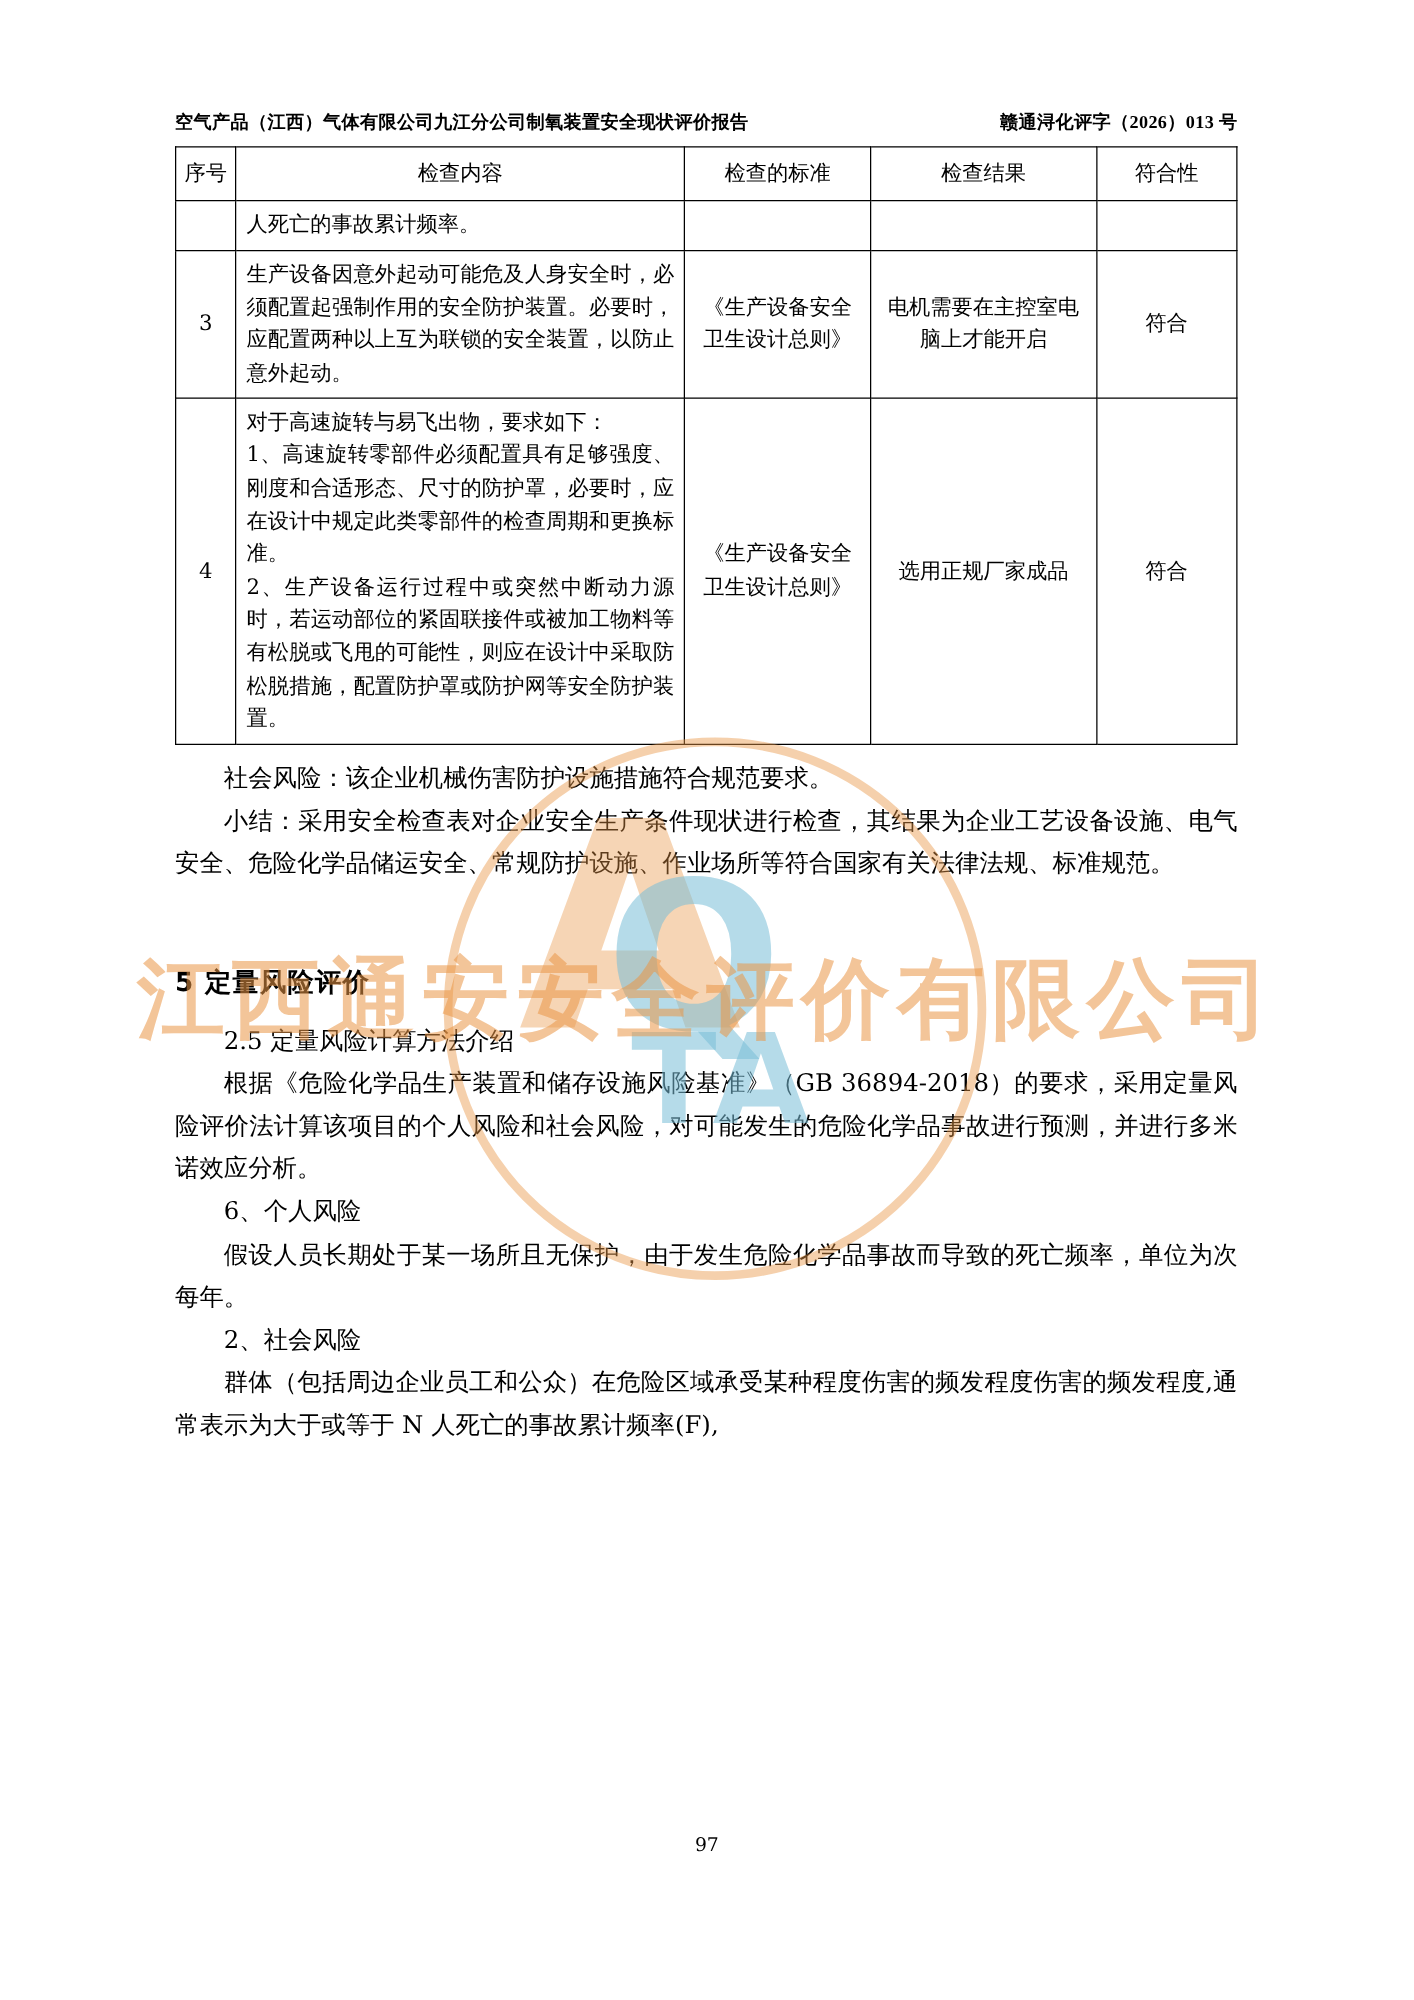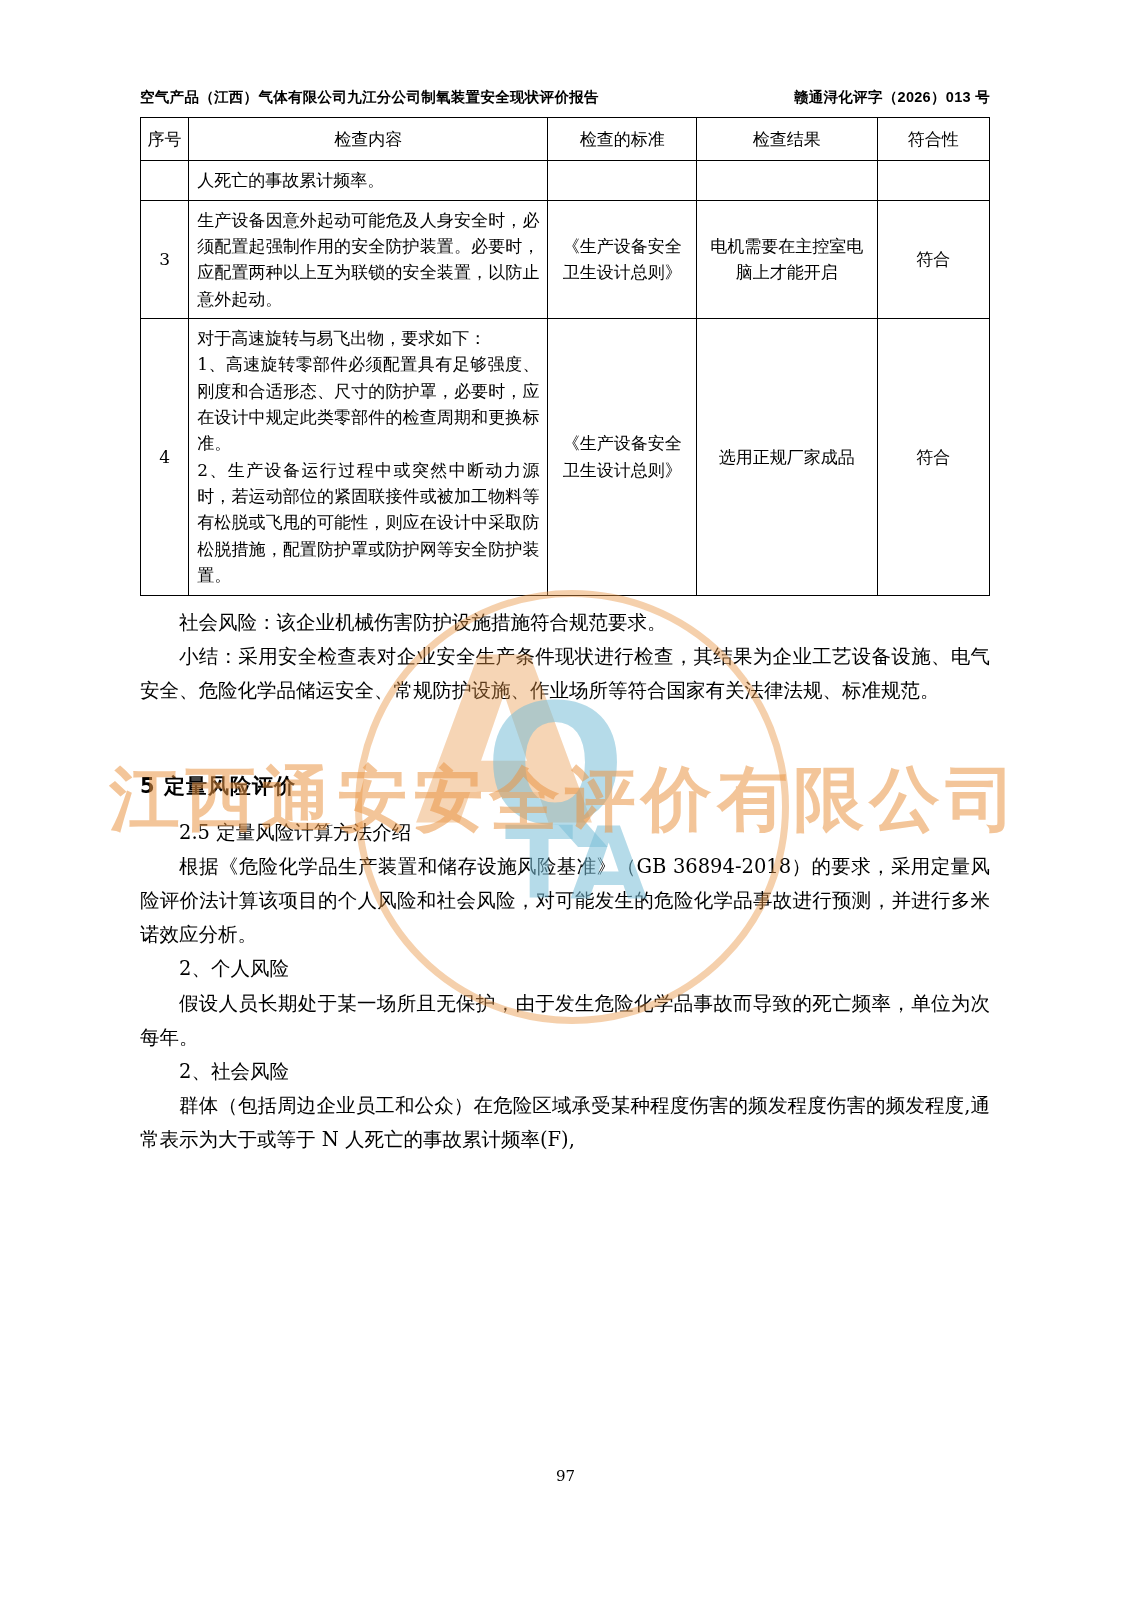--- a/index.html
+++ b/index.html
@@ -29,21 +29,21 @@
 
   
   .doc-header {
     display: flex;
     justify-content: space-between;
     align-items: flex-start;
     font-size: 14.5px;
     font-weight: bold;
     letter-spacing: 0.3px;
     padding-bottom: 6px;
-    font-family: Liberation Sans, sans-serif;
+    font-family: Liberation Serif, serif;
   }
   .doc-header .left { white-space: nowrap; }
   .doc-header .right { white-space: nowrap; }
 
   
   table.check-table {
     border-collapse: collapse;
     width: 850px;
     table-layout: fixed;
     margin-top: 4px;
@@ -220,21 +220,21 @@
 
     <p class="body tight">社会风险：该企业机械伤害防护设施措施符合规范要求。</p>
     <p class="body">小结：采用安全检查表对企业安全生产条件现状进行检查，其结果为企业工艺设备设施、电气安全、危险化学品储运安全、常规防护设施、作业场所等符合国家有关法律法规、标准规范。</p>
 
     <div class="gap-lg"></div>
 
     <div class="sec-heading">5 定量风险评价</div>
 
     <p class="body">2.5 定量风险计算方法介绍</p>
     <p class="body">根据《危险化学品生产装置和储存设施风险基准》（GB 36894-2018）的要求，采用定量风险评价法计算该项目的个人风险和社会风险，对可能发生的危险化学品事故进行预测，并进行多米诺效应分析。</p>
-    <p class="body">2、个人风险</p>
+    <p class="body">6、个人风险</p>
     <p class="body">假设人员长期处于某一场所且无保护，由于发生危险化学品事故而导致的死亡频率，单位为次每年。</p>
     <p class="body">2、社会风险</p>
     <p class="body">群体（包括周边企业员工和公众）在危险区域承受某种程度伤害的频发程度伤害的频发程度,通常表示为大于或等于 N 人死亡的事故累计频率(F),</p>
 
   </div>
 
   <div class="page-number">97</div>
 
   <div class="watermark">
     <div class="wm-ring"></div>

